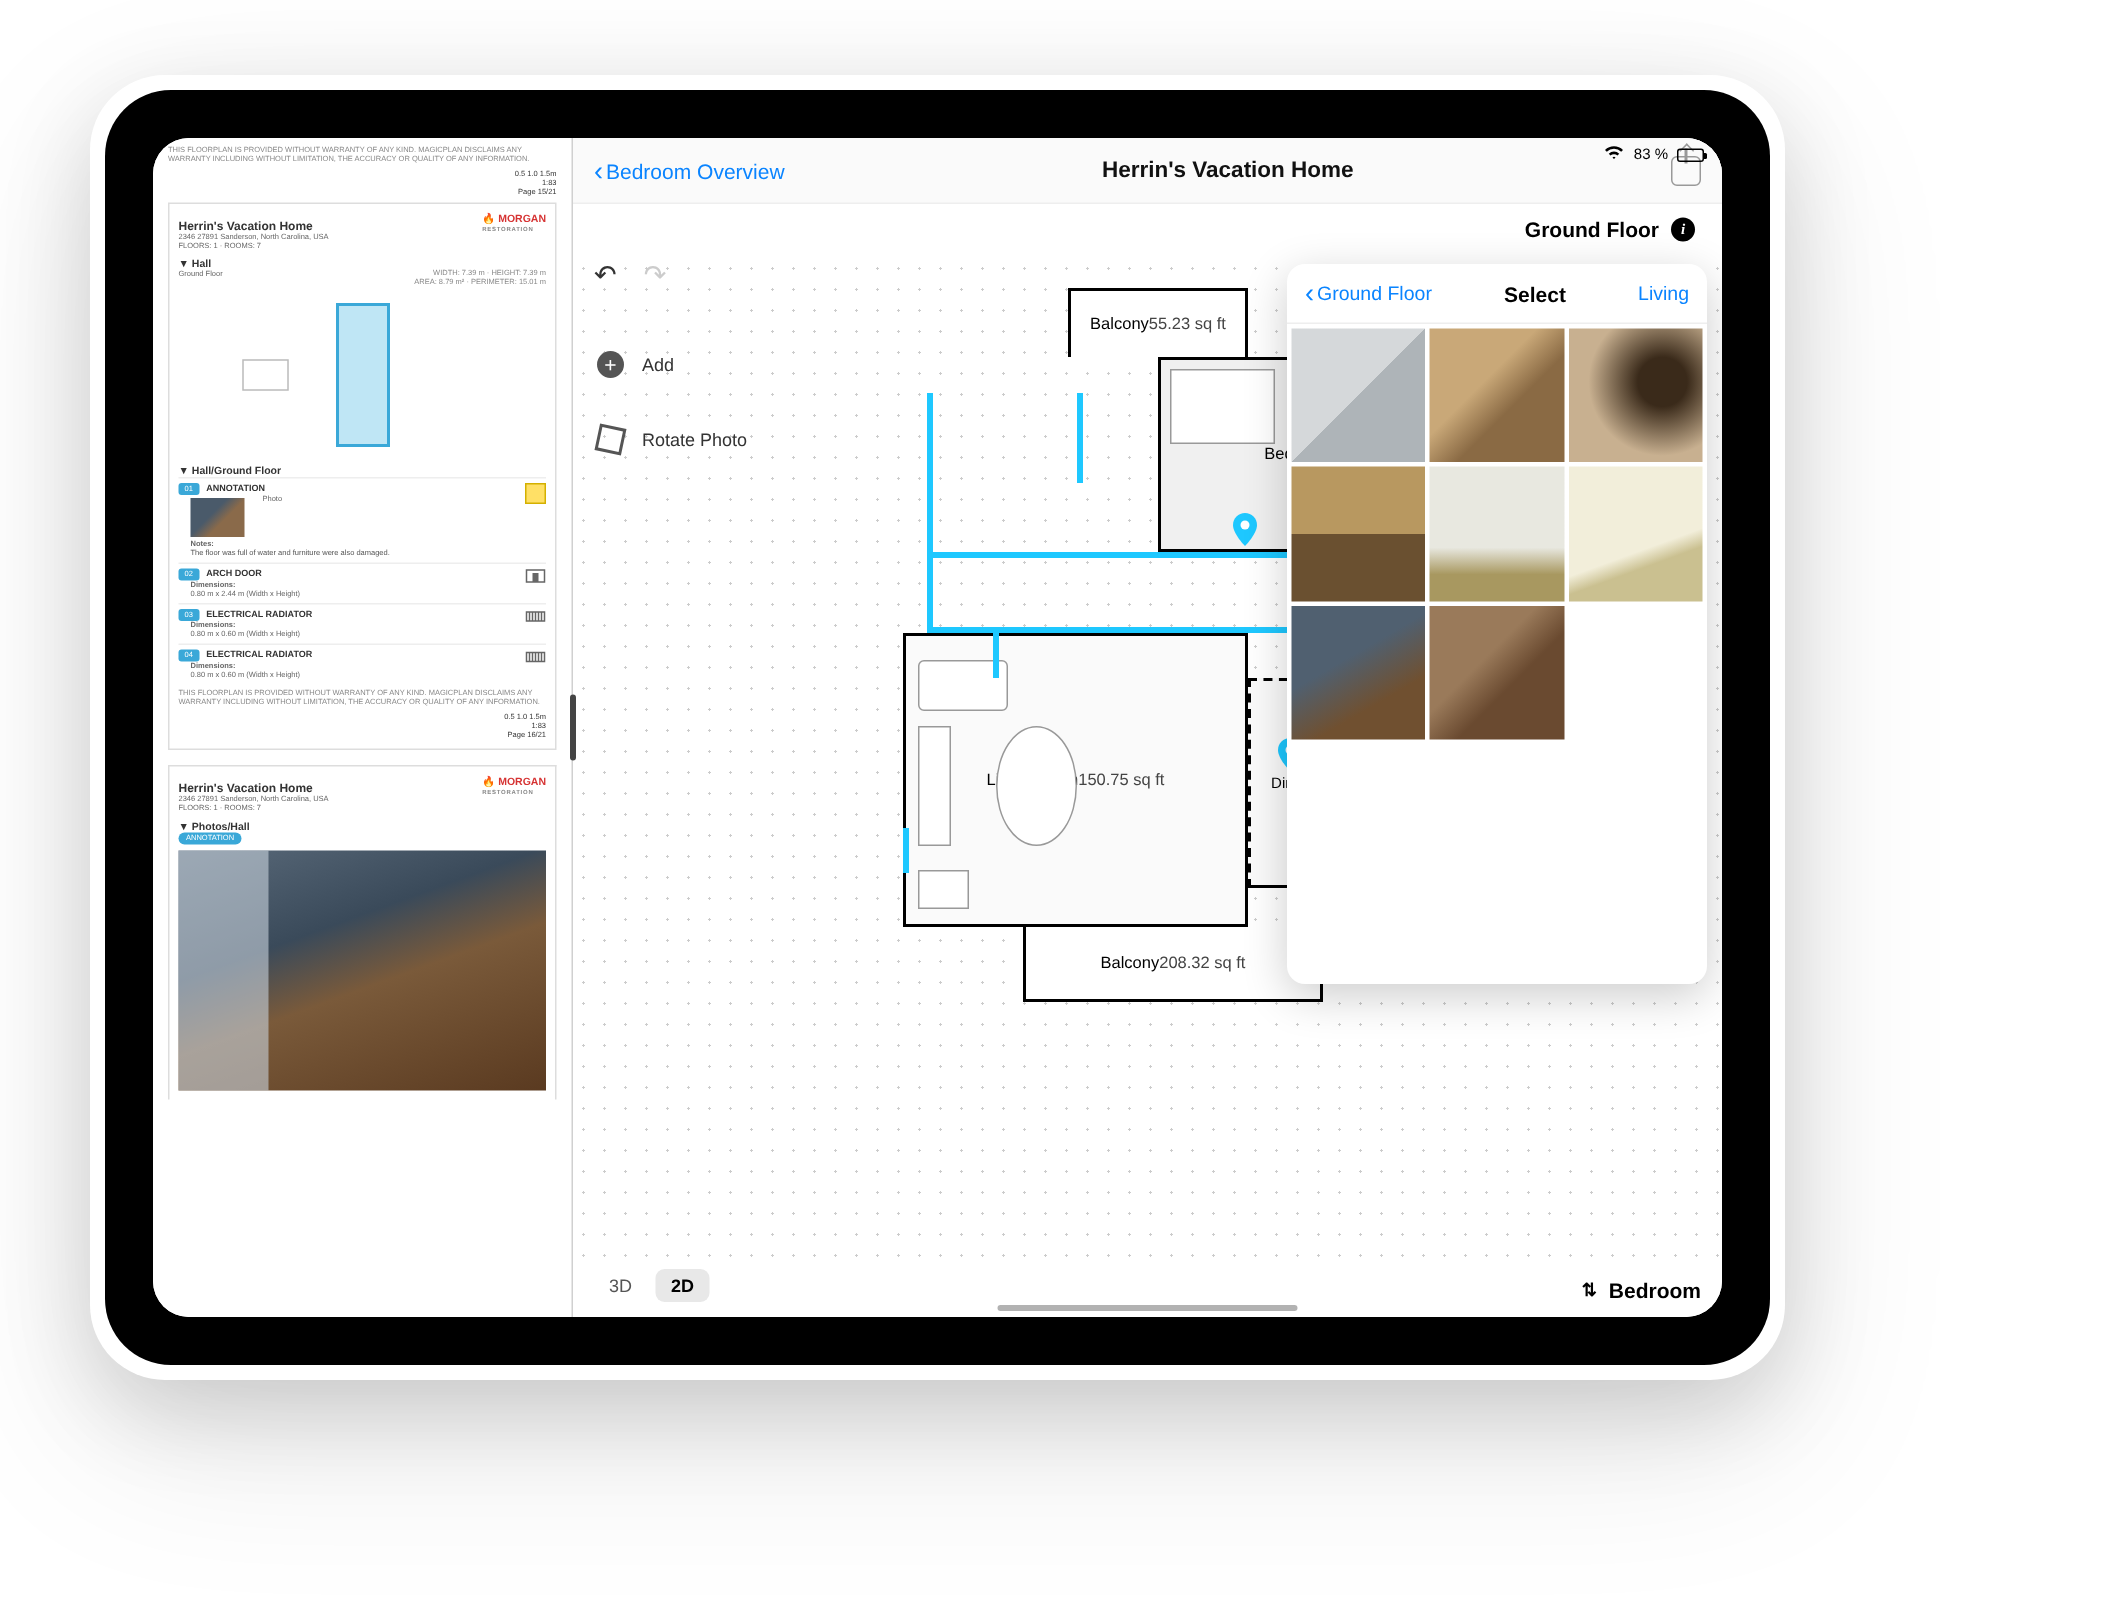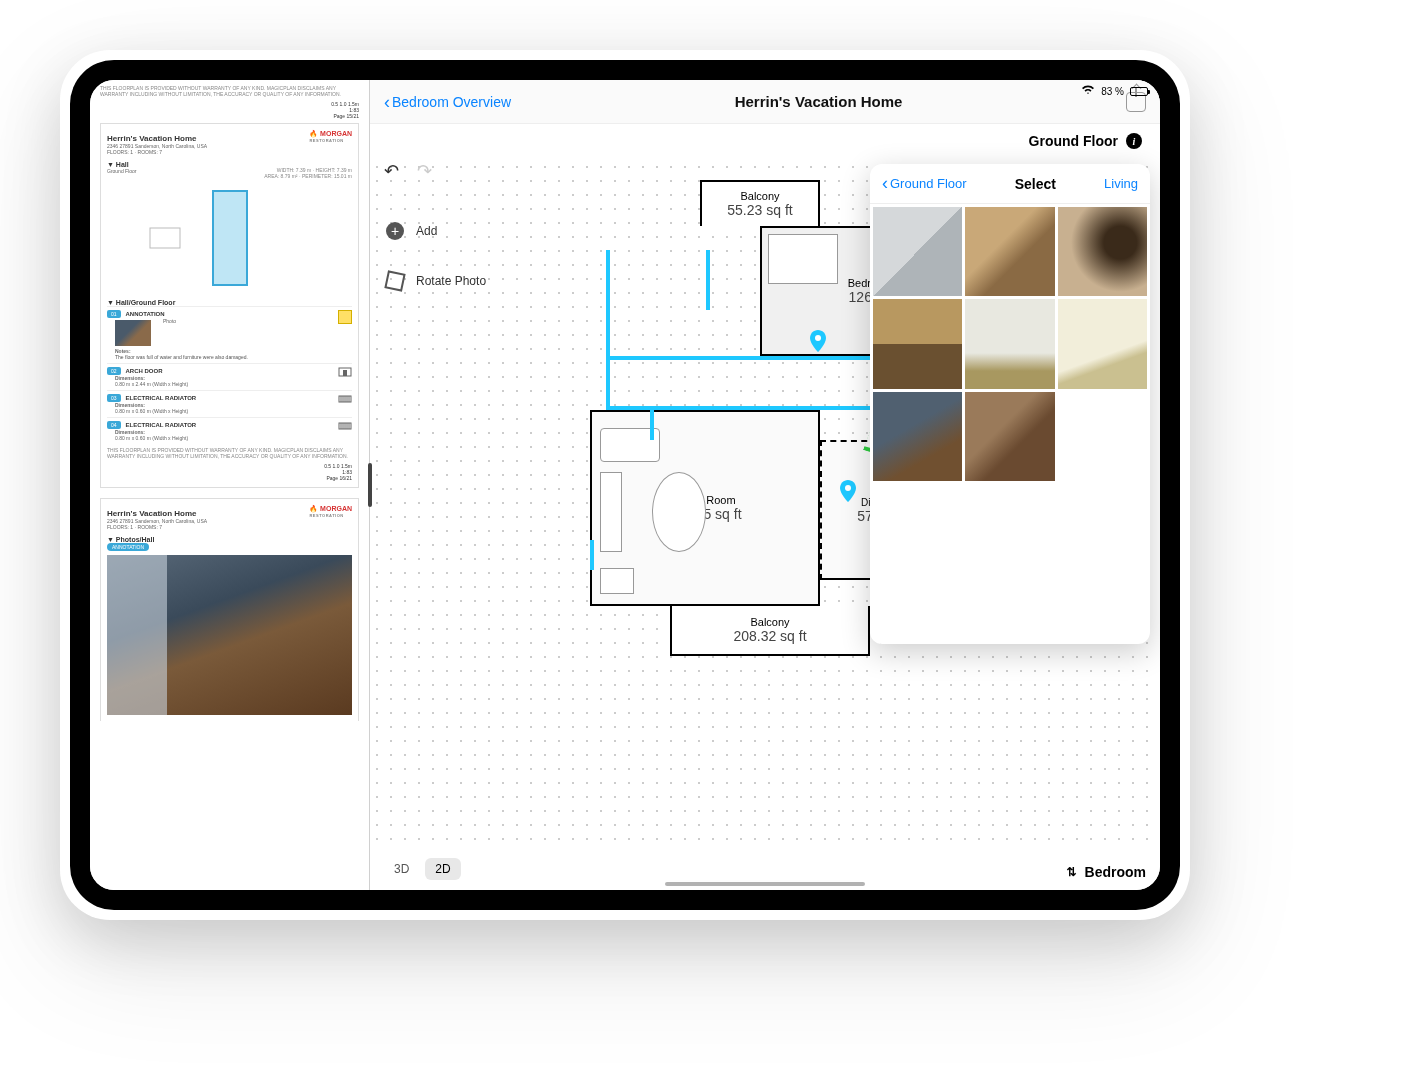--- a/index.html
+++ b/index.html
@@ -2,21 +2,21 @@
 <html><head>
 <meta charset="utf-8">
 <style>
   * { box-sizing: border-box; margin: 0; padding: 0; font-family: -apple-system, "Helvetica Neue", Arial, sans-serif; }
   body { background: #fff; width: 1408px; height: 1080px; overflow: hidden; position: relative; }
   
   .page-bg { position:absolute; inset:0; background:#fff; }
   
   
   .device-shadow { position:absolute; left:60px; top:50px; width:1130px; height:870px; border-radius:50px; box-shadow: 0 20px 60px rgba(0,0,0,0.15), 0 40px 120px rgba(0,0,0,0.1); }
-  .device { position:absolute; left:70px; top:60px; width:1110px; height:850px; background:#000; border-radius:44px; padding:20px; }
+  .device { position:absolute; left:70px; top:60px; width:1110px; height:850px; background:#000; border-radius:44px; padding:32px; }
   .screen { width:100%; height:100%; background:#fff; border-radius:24px; overflow:hidden; display:flex; position:relative; }
 
   
   .status-bar { position:absolute; top:0; right:0; height:18px; display:flex; align-items:center; gap:6px; padding:4px 12px 0 0; font-size:10px; background:transparent; z-index:10;}
   .battery { width:18px; height:9px; border:1px solid #000; border-radius:2px; position:relative; }
   .battery::after{ content:""; position:absolute; right:-3px; top:2px; width:2px; height:4px; background:#000; border-radius:0 1px 1px 0;}
   .battery-fill { width:83%; height:100%; background:#000; }
 
   
   .report-pane { width:280px; height:100%; background:#fff; border-right:1px solid #d0d0d0; overflow:hidden; padding:6px 10px; font-size:7px; color:#333; }
@@ -66,40 +66,40 @@
   .tool-icon { width:22px; height:22px; display:flex; align-items:center; justify-content:center;}
   .ic-plus{ width:18px;height:18px;border-radius:50%;background:#555;color:#fff;display:flex;align-items:center;justify-content:center;font-size:14px;line-height:1;}
   .ic-rotate{ width:18px;height:18px;border:2px solid #555;transform:rotate(12deg);}
   
   .undo-row{position:absolute; left:14px; top:0; display:flex; gap:18px;}
   .arrow-ic{ font-size:18px; color:#333;}
   .arrow-ic.dim{color:#ccc;}
 
   
   .floorplan { position:absolute; left:180px; top:20px; width:430px; height:560px; }
-  .room{ position:absolute; border:2px solid #000; background:#fff; display:flex; flex-direction:column; align-items:center; justify-content:center; font-size:11px;}
+  .room{ position:absolute; border:2px solid #000; background:#fff; display:flex; flex-direction:row; align-items:center; justify-content:center; font-size:11px;}
   .room .r-name{font-weight:400;}
-  .room .r-area{font-size:14px; color:#444;}
+  .room .r-area{font-size:11px; color:#444;}
   .r-balcony-top{ left:150px; top:0; width:120px; height:46px; border-bottom:none;}
   .r-bedroom{ left:210px; top:46px; width:220px; height:130px; background:#f0f0f0;}
   .r-bathroom{ left:56px; top:70px; width:104px; height:106px; background:#f5f5f5;}
   .r-hall{ left:56px; top:176px; width:360px; height:54px; background:#b8e8f5;}
   .r-living{ left:40px; top:230px; width:230px; height:196px; background:#fafafa;}
   .r-dining{ left:270px; top:260px; width:140px; height:140px; border-left:2px dashed #000; border-top:2px dashed #000; background:#fafafa;}
   .r-balcony-bot{ left:120px; top:426px; width:200px; height:50px; border-top:none;}
   .cyan-edge{ position:absolute; background:#1ec8ff;}
   .furn{ position:absolute; border:1px solid #999; background:#fff;}
   .pin{ position:absolute; width:16px; height:22px;}
   .pin svg{width:100%;height:100%;}
   .green-arc{ position:absolute; width:50px; height:50px; border:4px solid #2ecc40; border-top:none; border-left:none; border-radius:0 0 50px 0; transform:rotate(20deg);}
 
   
   .view-switch { position:absolute; left:14px; bottom:10px; display:flex; gap:6px; font-size:12px;}
   .view-btn { padding:4px 10px; border-radius:6px; color:#555;}
-  .view-btn.active{ background:#e8e8e8; color:#000; font-weight:400;}
+  .view-btn.active{ background:#e8e8e8; color:#000; font-weight:700;}
   .floors-btn { position:absolute; right:14px; bottom:10px; display:flex; align-items:center; gap:8px; font-size:14px; font-weight:600;}
   .sort-ic{ font-size:12px;}
   .home-bar{ position:absolute; left:50%; bottom:4px; transform:translateX(-50%); width:200px; height:4px; background:#000; border-radius:2px; opacity:0.3;}
 
   
   .popover { position:absolute; right:10px; top:84px; width:280px; height:480px; background:#fff; border-radius:12px; box-shadow:0 8px 30px rgba(0,0,0,0.2); overflow:hidden; }
   .pop-header{ height:40px; display:flex; align-items:center; padding:0 12px; border-bottom:1px solid #eee;}
   .pop-back{ color:#0a84ff; font-size:13px; display:flex; align-items:center; gap:2px;}
   .pop-title{ flex:1; text-align:center; font-weight:600; font-size:14px;}
   .pop-action{ color:#0a84ff; font-size:13px;}

